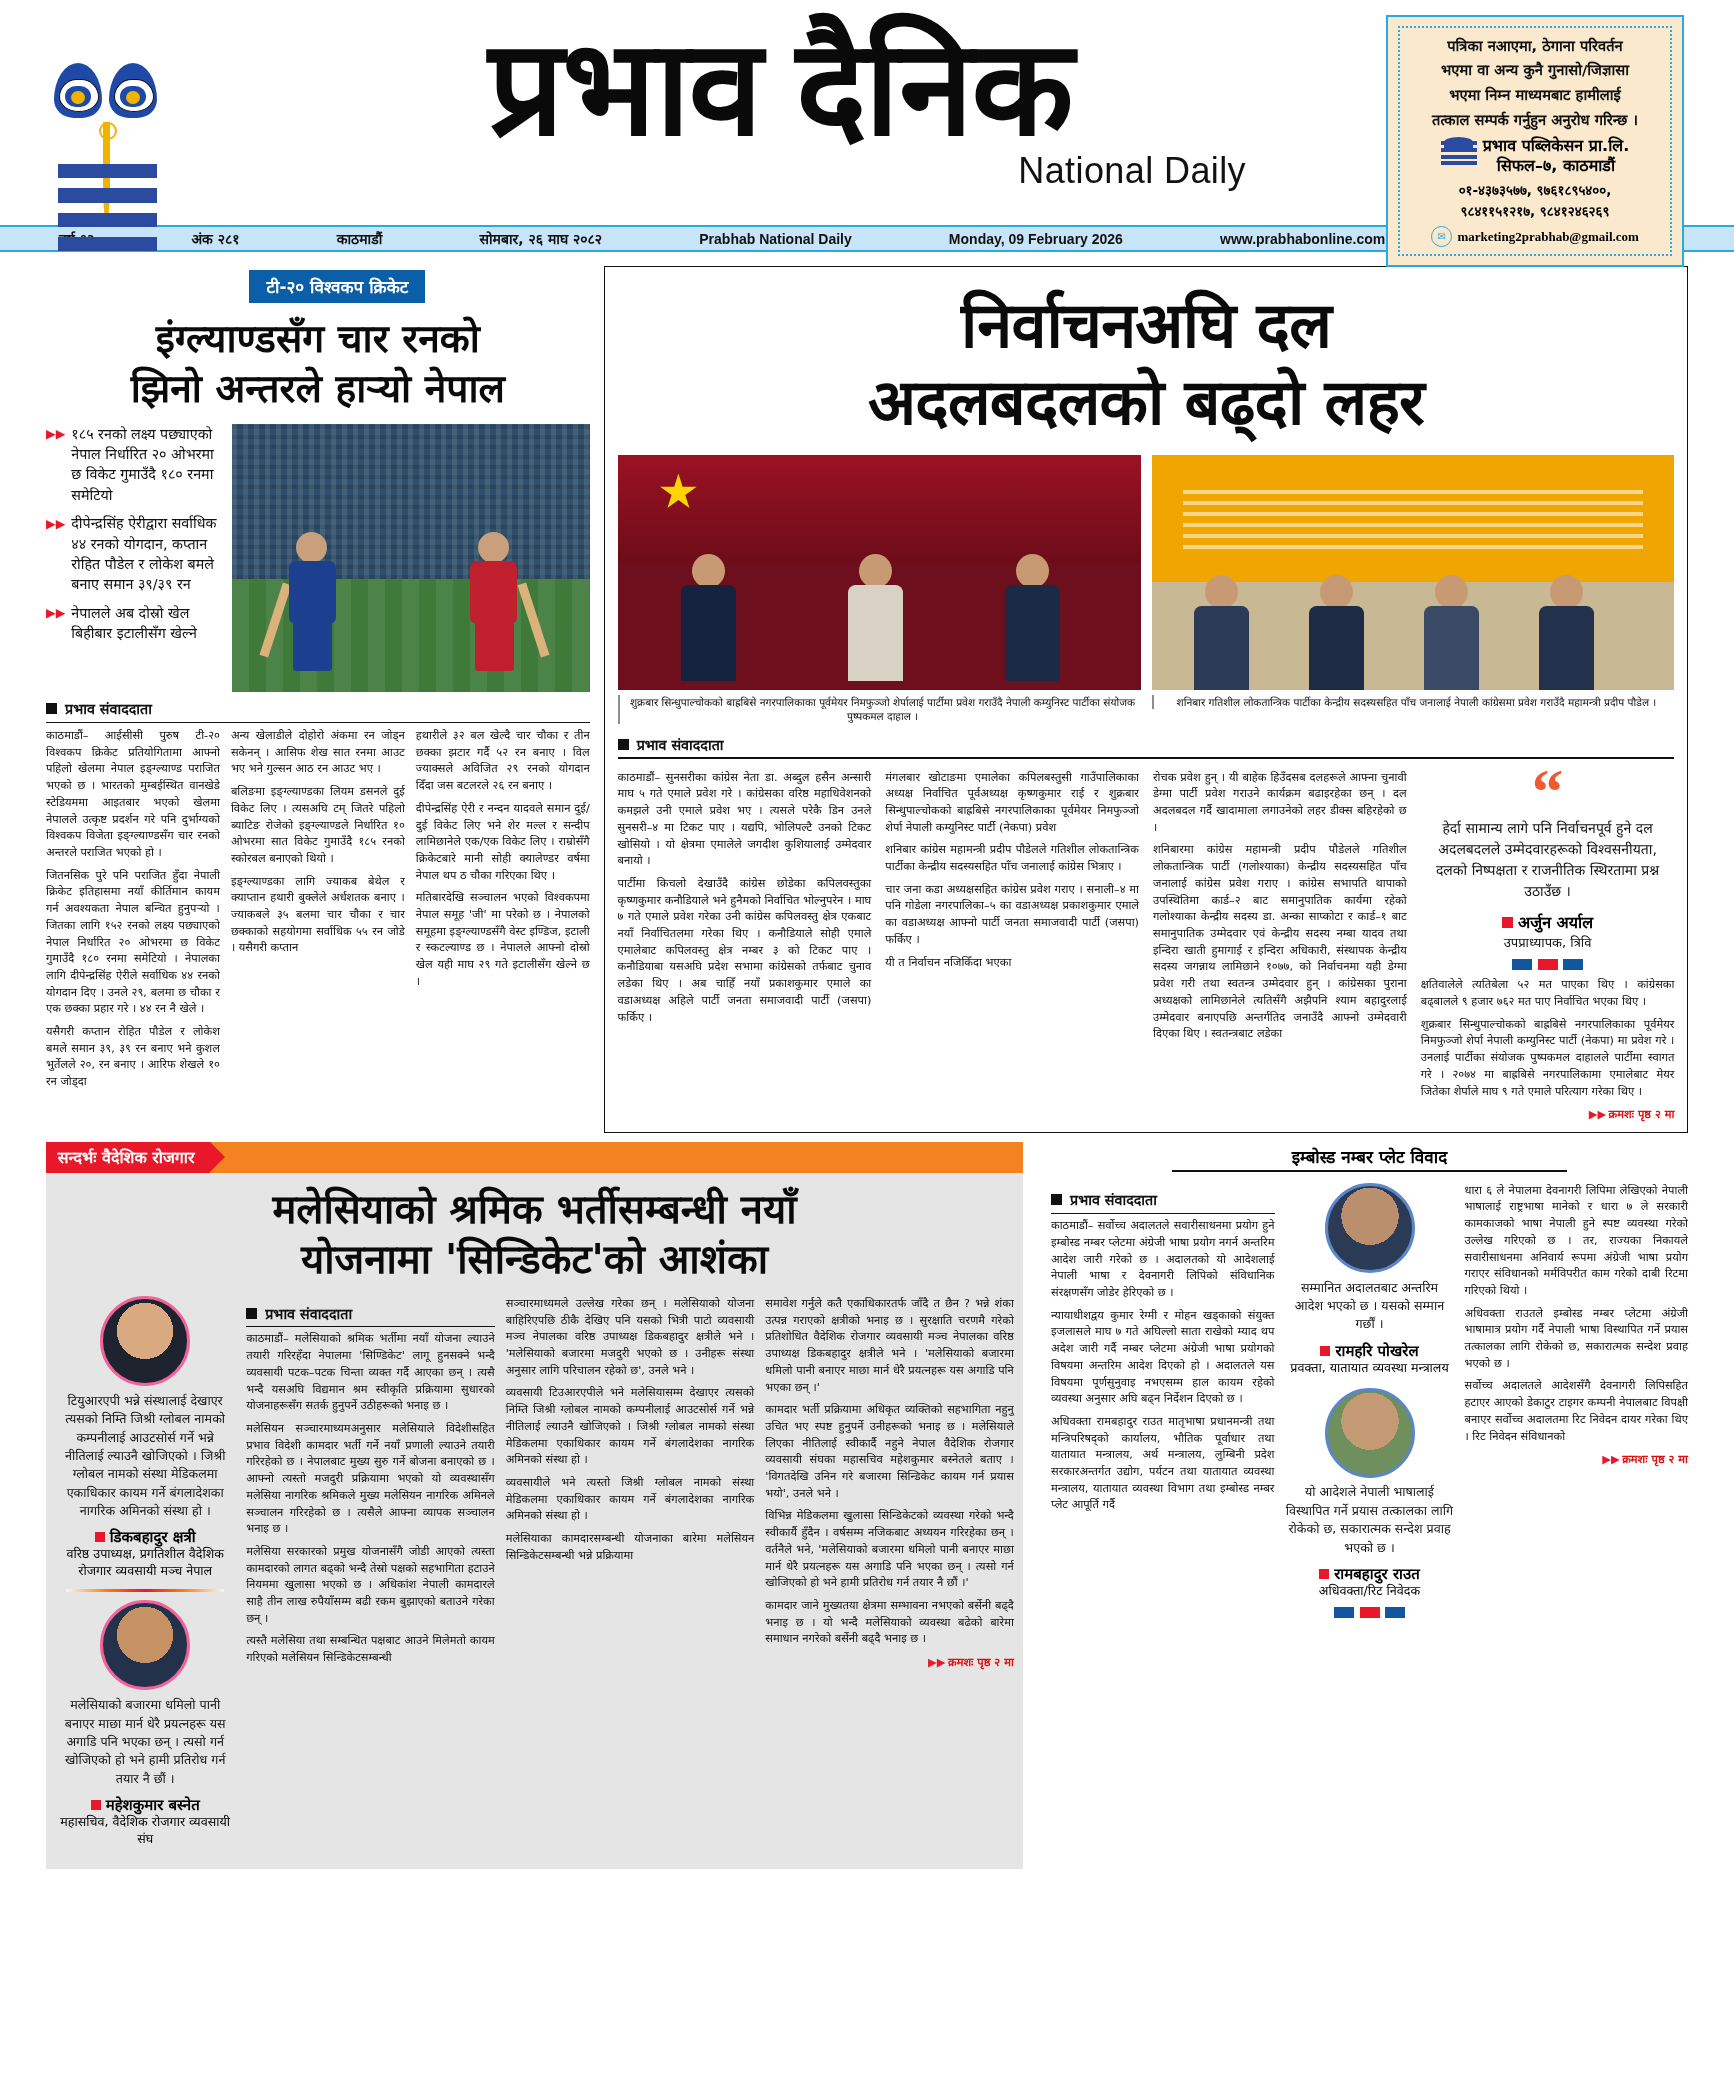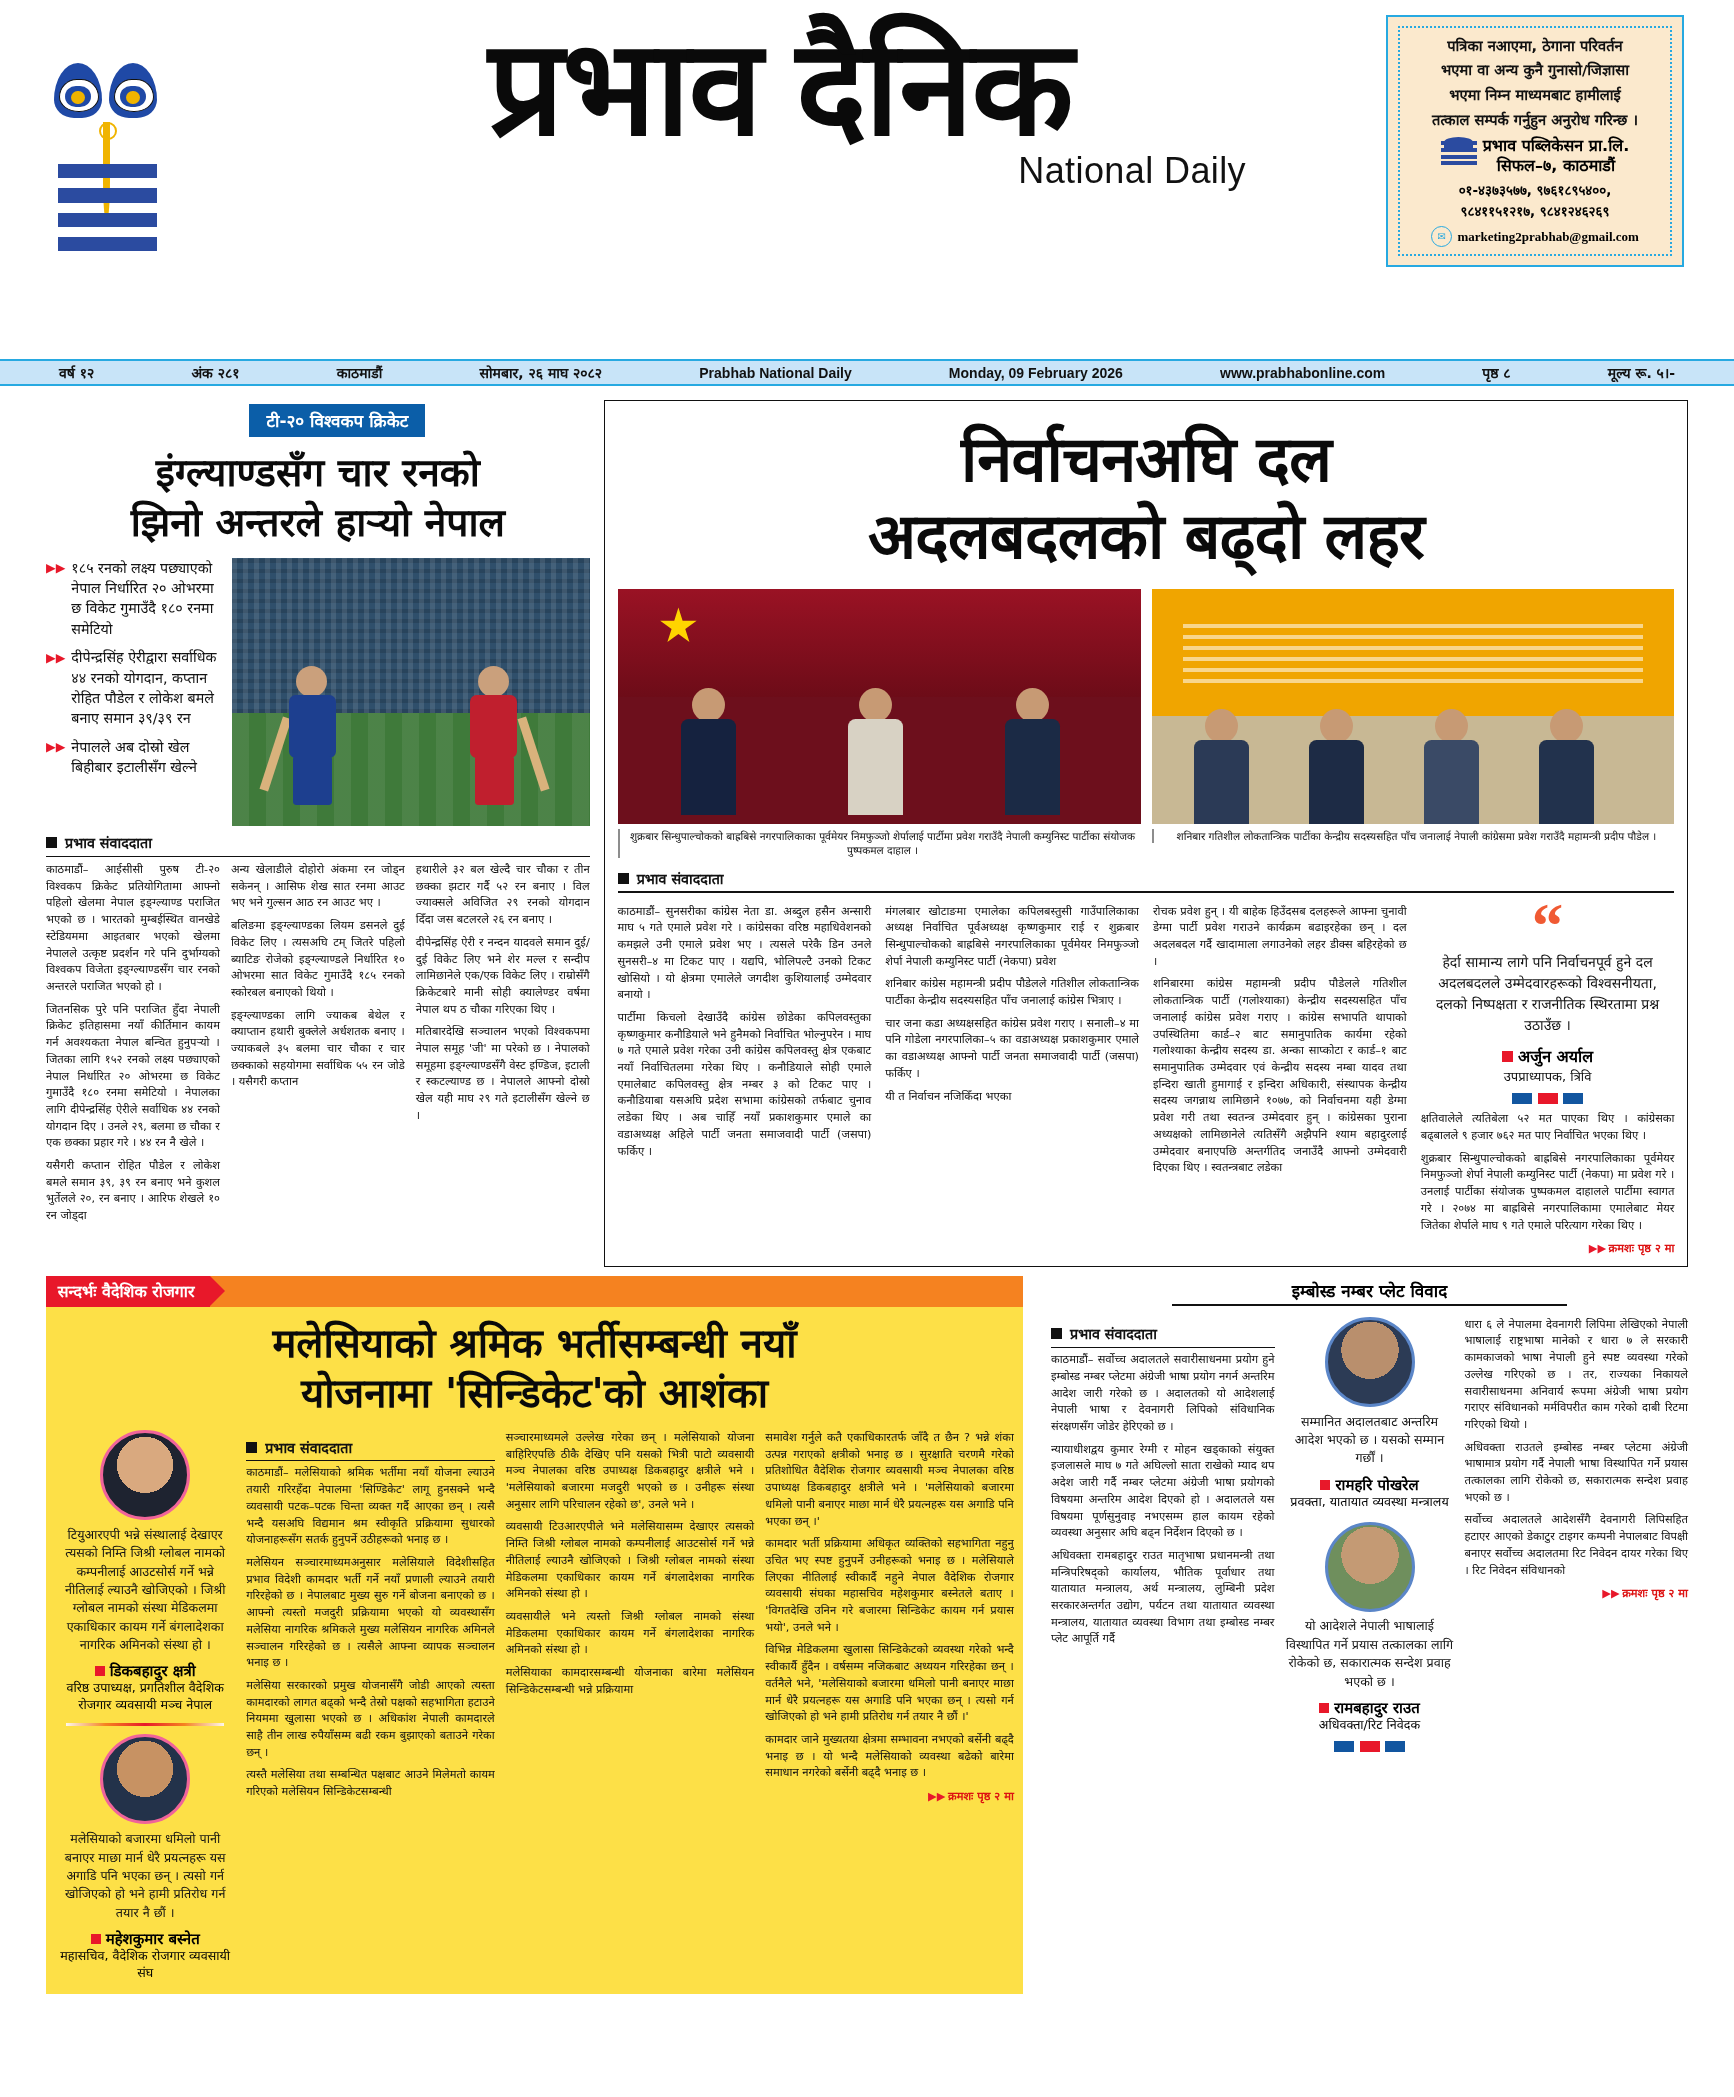--- a/index.html
+++ b/index.html
@@ -2,21 +2,21 @@
 <html style="font-size:6.7px"><head>
 <meta charset="utf-8">
 <style>
   html,body{margin:0;padding:0;background:#8a8a8a;}
   body{font-family:"DejaVu Sans","Liberation Sans",sans-serif;}
   .page{
     width:1734px;height:2478px;background:#ffffff;position:relative;
     box-sizing:border-box;margin:0 auto;overflow:hidden;
   }
   
-  .masthead{position:relative;height:359px;box-sizing:border-box;padding:0 25px;}
+  .masthead{position:relative;height:225px;box-sizing:border-box;padding:0 25px;}
   .logo-eyes{position:absolute;left:50px;top:59px;width:113px;height:168px;}
   .eye-wrap{position:relative;width:113px;height:84px;}
   .eye{position:absolute;top:4.2px;width:48px;height:55px;}
   .eye.l{left:4.2px;} .eye.r{left:59px;}
   .eye-out{position:absolute;inset:0;background:#1f49a6;
       border-radius:60% 60% 50% 50%/80% 80% 40% 40%;
       transform:rotate(0deg);}
   .eye-mid{position:absolute;left:10%;top:28%;width:80%;height:58%;background:#fff;
       border-radius:50% 50% 55% 55%/60% 60% 50% 50%;border:1.3px solid #111;}
   .eye-in{position:absolute;left:23%;top:42%;width:54%;height:38%;background:#1f49a6;
@@ -104,21 +104,21 @@
   .qname{font-size:16px;font-weight:700;text-align:center;margin-top:9.2px;}
   .qname .sq{display:inline-block;width:11px;height:11px;background:#e8182a;margin-right:5px;}
   .qrole{font-size:13px;text-align:center;color:#111;}
   .tricolor{display:flex;gap:5.9px;justify-content:center;margin-top:7.6px;}
   .tricolor i{width:20px;height:11px;background:#1256a0;display:block;}
   .tricolor i:nth-child(2){background:#e8182a;}
   .contd{font-size:11.3px;color:#d11;font-weight:700;text-align:right;margin-top:2.5px;}
   .contd .ar{color:#e8182a;margin-right:2.5px;}
   
   .bottom{display:flex;padding:0 46px 17px 46px;box-sizing:border-box;margin-top:8.4px;}
-  .bl{width:977px;flex:none;background:#fde047;box-sizing:border-box;padding:0 0 3px 0;}
+  .bl{width:977px;flex:none;background:#e5e5e5;box-sizing:border-box;padding:0 0 12px 0;}
   .br{flex:1;box-sizing:border-box;padding-left:12px;margin-left:16px;}
   .ribbon{position:relative;height:31px;display:flex;align-items:stretch;margin-bottom:11px;}
   .ribbon .red{background:#e8182a;color:#fff;font-size:16px;font-weight:700;
      display:flex;align-items:center;padding:0 15px 0 11.7px;position:relative;z-index:2;}
   .ribbon .red:after{content:"";position:absolute;right:-15px;top:0;width:0;height:0;
      border-top:15.5px solid transparent;border-bottom:15.5px solid transparent;
      border-left:15px solid #e8182a;}
   .ribbon .org{flex:1;background:#f58220;}
   .hl-b{font-size:40px;line-height:1.26;font-weight:700;text-align:center;color:#0a0a0a;
      margin:5.9px 10px 11.7px 10px;}

